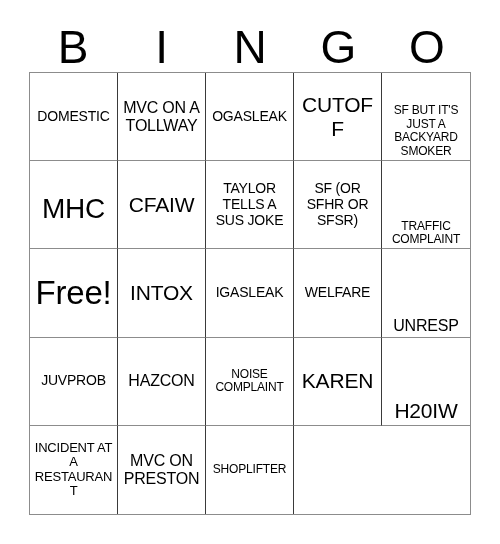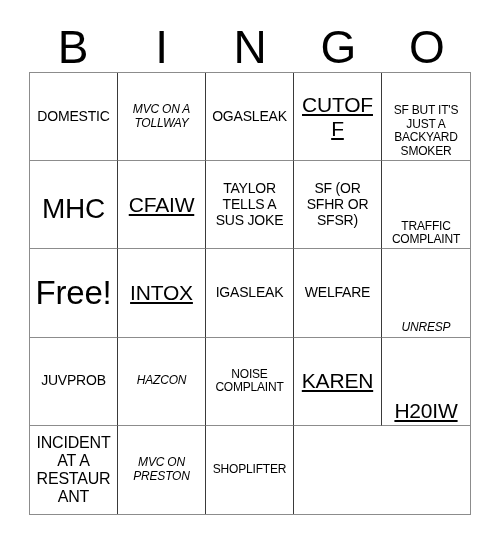--- a/index.html
+++ b/index.html
@@ -73,25 +73,25 @@
   .cell:nth-child(5n) { border-right: none; align-items: flex-end; }
   .cell:nth-child(n+21) { border-bottom: none; }
   .cell-text {
     display: block;
     width: 100%;
     line-height: 1.12;
     word-wrap: break-word;
     letter-spacing: -0.2px;
   }
   
-  .fs-xs  { font-size: 16px; }
+  .fs-xs  { font-size: 13px; }
   .fs-s   { font-size: 12px; }
   .fs-m   { font-size: 14px; }
-  .fs-l   { font-size: 12px; font-style: italic; }
-  .fs-xl  { font-size: 21px; text-decoration: underline; }
+  .fs-l   { font-size: 16px; }
+  .fs-xl  { font-size: 21px; }
   .fs-xxl { font-size: 28px; margin-top: 8px; }
   .fs-free{ font-size: 33px; }
 </style>
 </head>
 <body>
 
 <div id="card">
 
   <div id="header-row">
     <div class="header-letter">B</div>

